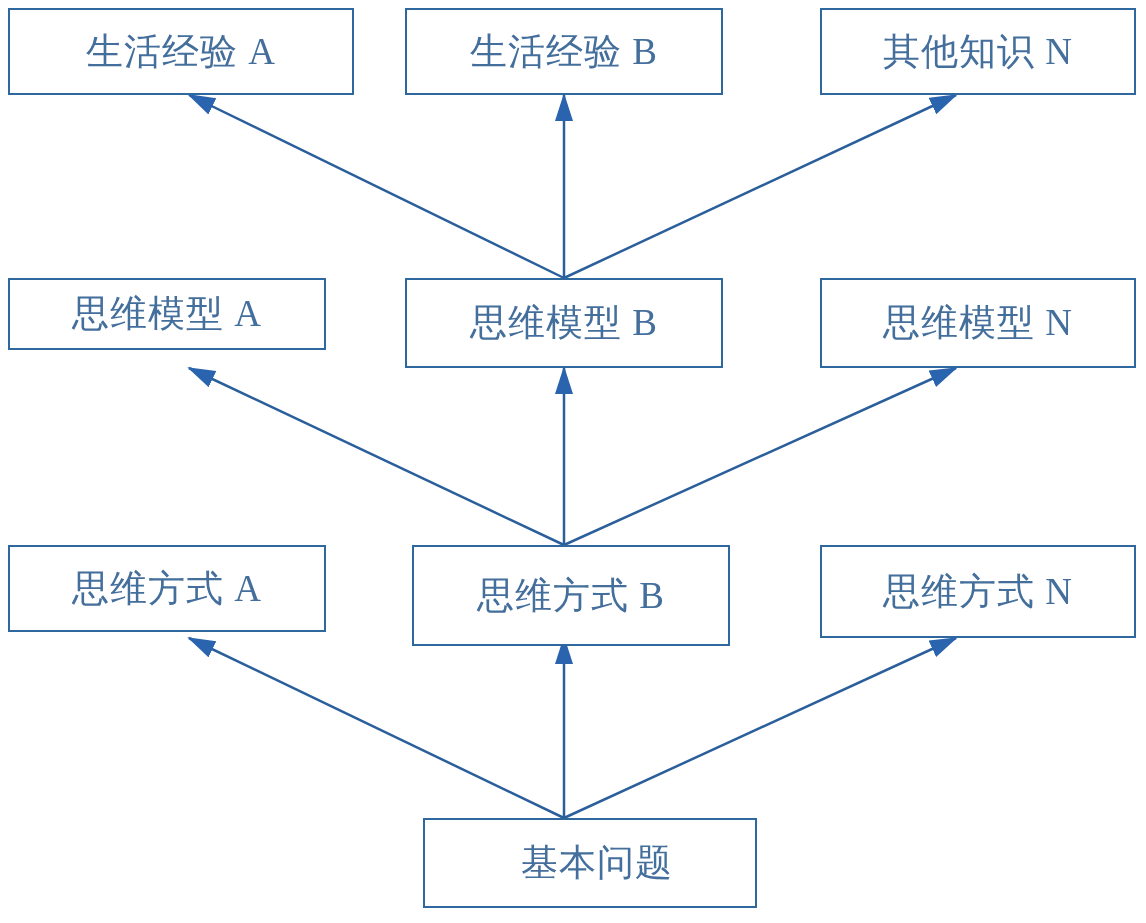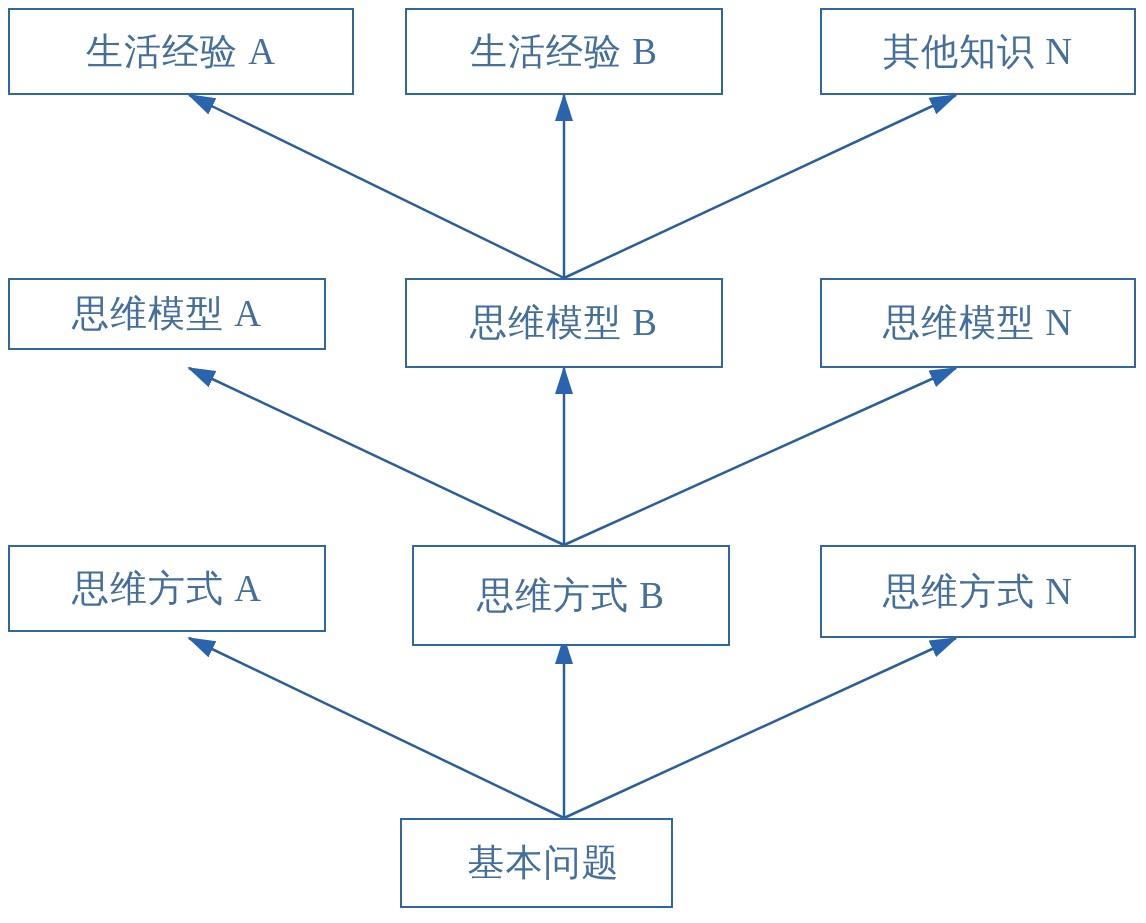--- a/index.html
+++ b/index.html
@@ -31,21 +31,21 @@
   
   #node-experience-a    {left:8px;  top:8px;  width:346px;height:87px;}
   #node-case-data-b     {left:405px;top:8px;  width:318px;height:87px;}
   #node-other-knowledge-n{left:820px;top:8px; width:316px;height:87px;}
   #node-model-a         {left:8px;  top:278px;width:318px;height:72px;}
   #node-model-b         {left:405px;top:278px;width:318px;height:90px;text-align:center;}
   #node-model-n         {left:820px;top:278px;width:316px;height:90px;}
   #node-way-a           {left:8px;  top:545px;width:318px;height:87px;}
   #node-way-b           {left:405px;top:545px;width:318px;height:101px;margin-left:7px;}
   #node-way-n           {left:820px;top:545px;width:316px;height:93px;}
-  #node-basic-question  {left:400px;top:818px;width:273px;height:90px;padding-left:14px;}
+  #node-basic-question  {left:423px;top:818px;width:334px;height:90px;padding-left:14px;}
 </style>
 </head>
 <body>
 
 <div class="canvas">
 
   <svg id="edges-svg" xmlns="http://www.w3.org/2000/svg">
     <defs>
       <marker id="arrowhead" markerUnits="userSpaceOnUse" markerWidth="30" markerHeight="20" refX="26" refY="9" orient="auto">
         <path id="arrow-tip" d="M0,0 L28,9 L0,18 Z" fill="#2a63ae"></path>

